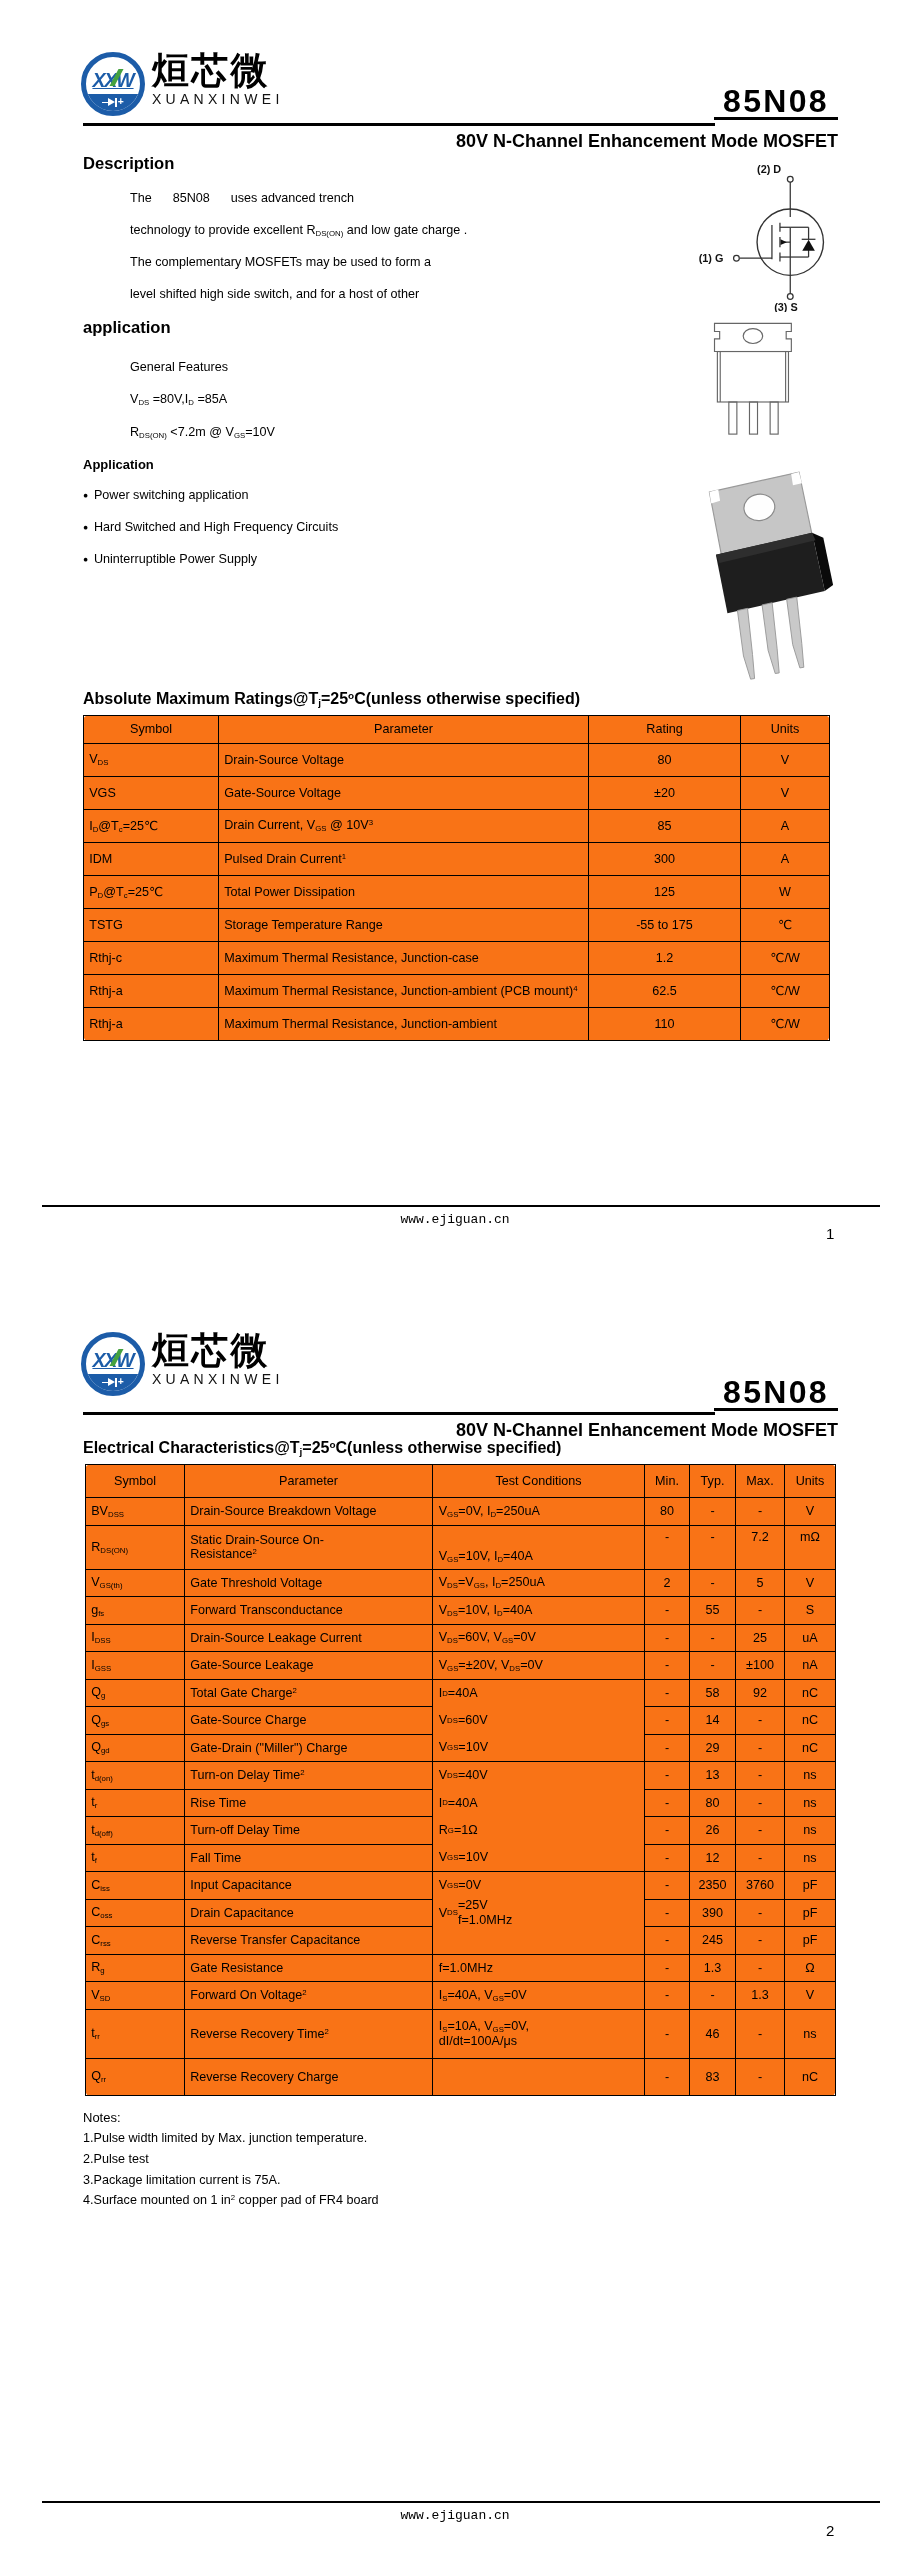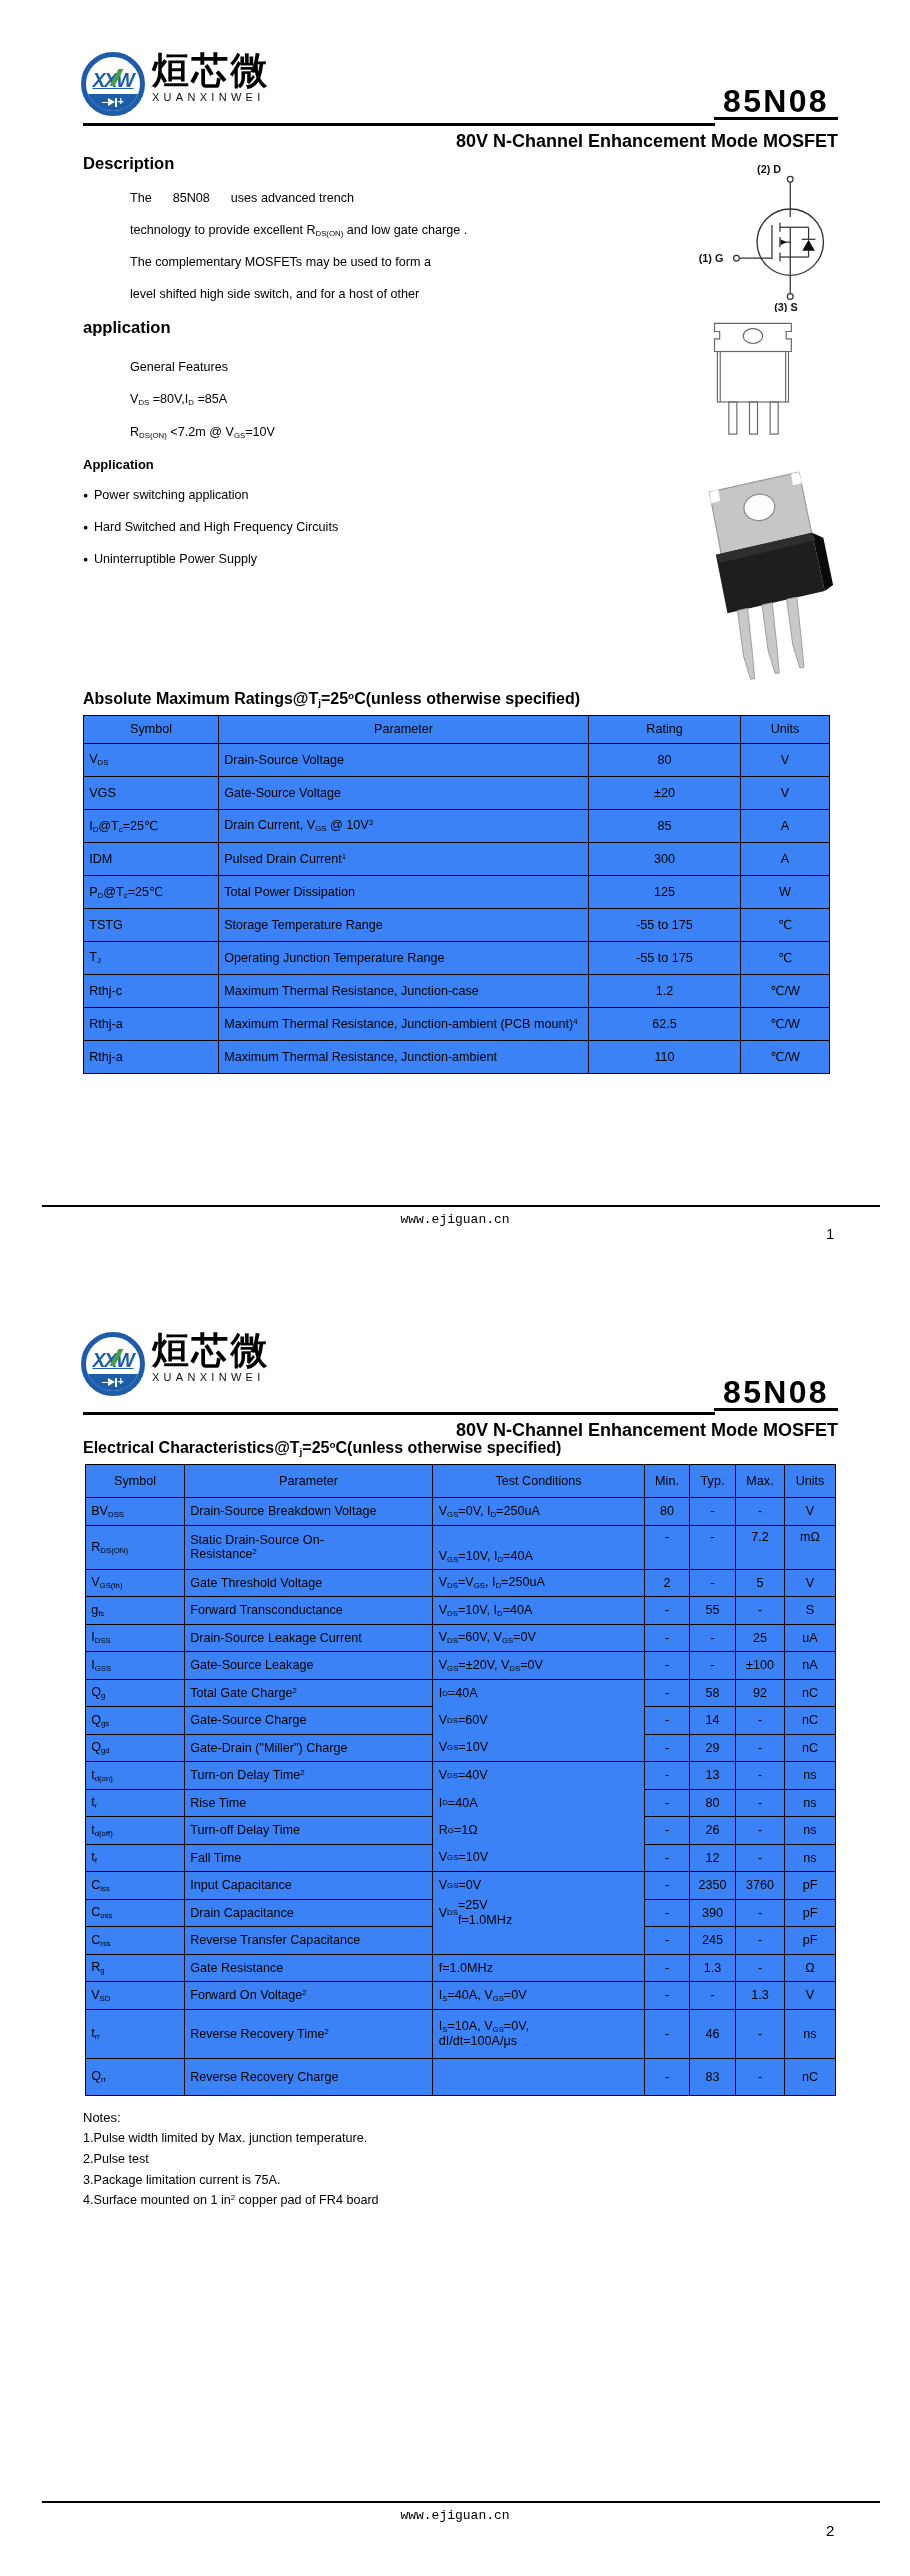--- a/index.html
+++ b/index.html
@@ -17,35 +17,35 @@
   .logo-green{position:absolute;top:11.5px;left:27.5px;width:4.6px;height:17px;background:#45a13f;transform:skewX(-28deg);}
   .logo-band{position:absolute;bottom:0;left:0;width:100%;height:17px;background:#1c5ca8;
              display:flex;align-items:center;justify-content:center;}
   .diode{display:flex;align-items:center;}
   .diode .lead{width:5.7px;height:1.7px;background:#fff;}
   .diode .tri{width:0;height:0;border-top:4.6px solid transparent;border-bottom:4.6px solid transparent;border-left:7.5px solid #fff;}
   .diode .bar{width:1.7px;height:9.2px;background:#fff;margin-right:1.1px;}
   .diode .plus{color:#fff;font-size:10.3px;font-weight:bold;line-height:1;}
   .logo-textcol{margin-left:6.9px;}
   .logo-cn{font-size:37px;font-weight:bold;line-height:1.0;letter-spacing:2.3px;}
-  .logo-en{font-size:11px;letter-spacing:4.3px;margin-top:2.3px;color:#111;}
+  .logo-en{font-size:14px;letter-spacing:4.3px;margin-top:2.3px;color:#111;}
 
   
   .partnum{font-size:32px;font-weight:bold;letter-spacing:2.3px;border-bottom:3.4px solid #000;padding-bottom:0px;line-height:1.0;}
   .hrule{background:#000;height:2.9px;}
   .doc-title{font-size:18px;font-weight:bold;}
   .sec-h{font-size:16.6px;font-weight:bold;}
   .body-line{font-size:12.6px;white-space:pre;margin-left:47px;}
   .bold-label{font-size:13px;font-weight:bold;}
   .bullet-line{font-size:12.6px;}
   .bullet-dot{font-size:8.6px;vertical-align:1.1px;margin-right:5.7px;}
 
   
   .tbl-title{font-size:16px;font-weight:bold;}
-  table.sheet{border-collapse:collapse;table-layout:fixed;font-size:12.6px;background:#3b82f6;}
+  table.sheet{border-collapse:collapse;table-layout:fixed;font-size:12.6px;background:#f97316;border-radius:6px;}
   table.sheet td,table.sheet th{border:1.1px solid #000;overflow:hidden;font-weight:normal;vertical-align:middle;}
   table.sheet{border:1.7px solid #000;}
   td.sym,td.par{text-align:left;padding:1.7px 3.4px 1.7px 5.2px;}
   td.ctr{text-align:center;padding:1.7px 2.3px;}
   th.hc{text-align:center;padding:2.3px 1.1px;}
   td.cond-single{text-align:left;padding:1.7px 3.4px 1.7px 5.7px;}
   td.cond-stack-td{position:relative;padding:0;}
   .cond-stack{position:absolute;top:0;left:0;right:0;bottom:0;display:flex;flex-direction:column;}
   .cond-line{flex:1;display:flex;align-items:center;padding-left:5.7px;text-align:left;line-height:1.15;}
 
@@ -221,26 +221,20 @@
             <td class="ctr">125</td>
             <td class="ctr">W</td>
           </tr>
           <tr style="height: 33px;">
             <td class="sym">TSTG</td>
             <td class="par">Storage Temperature Range</td>
             <td class="ctr">-55 to 175</td>
             <td class="ctr">℃</td>
           </tr>
           <tr style="height: 33px;">
-            <td class="sym">T<sub>J</sub></td>
-            <td class="par">Operating Junction Temperature Range</td>
-            <td class="ctr">-55 to 175</td>
-            <td class="ctr">℃</td>
-          </tr>
-          <tr style="height: 33px;">
             <td class="sym">Rthj-c</td>
             <td class="par">Maximum Thermal Resistance, Junction-case</td>
             <td class="ctr">1.2</td>
             <td class="ctr">℃/W</td>
           </tr>
           <tr style="height: 33px;">
             <td class="sym">Rthj-a</td>
             <td class="par">Maximum Thermal Resistance, Junction-ambient (PCB mount)<sup>4</sup></td>
             <td class="ctr">62.5</td>
             <td class="ctr">℃/W</td>

